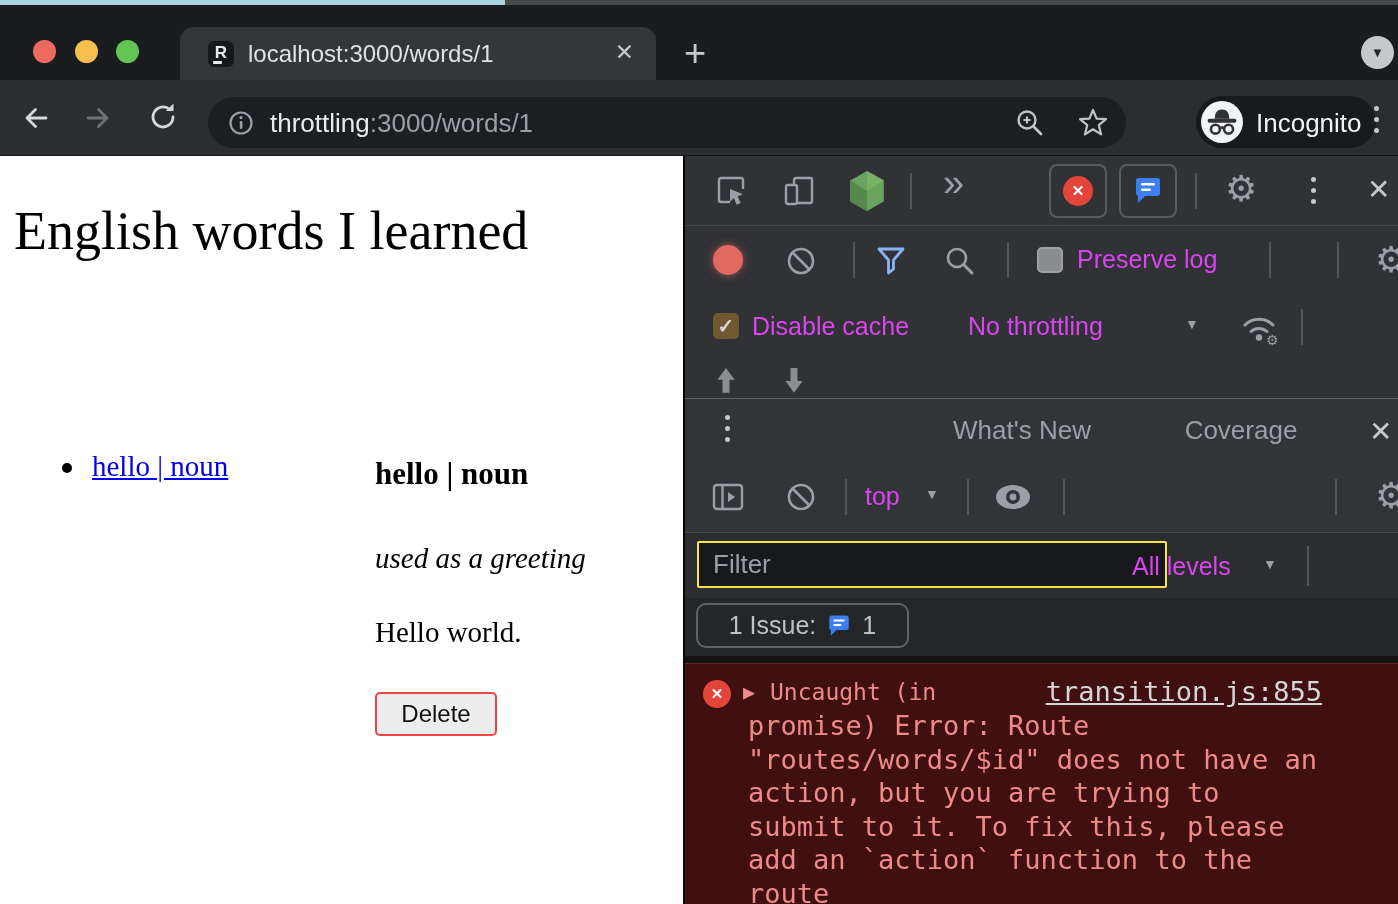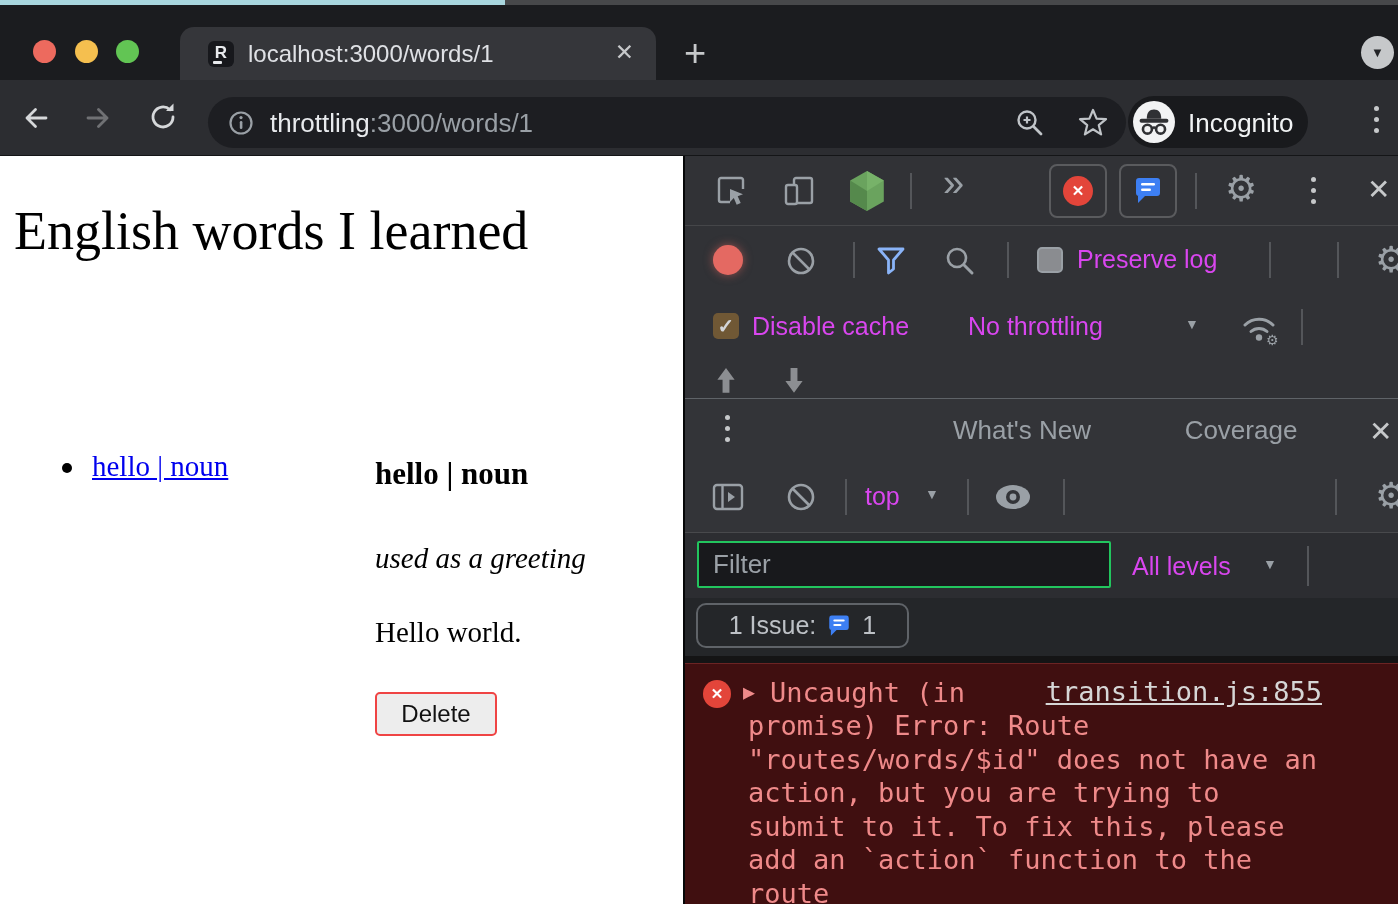--- a/index.html
+++ b/index.html
@@ -24,21 +24,21 @@
   .newtab { position:absolute; left:684px; top:26px; font-size:38px; font-weight:300; color:#c6c8ca; line-height:44px; }
   .tabsearch { position:absolute; left:1361px; top:31px; width:33px; height:33px; border-radius:50%; background:#c6c8ca;
                color:#232427; font-size:13px; text-align:center; line-height:33px; }
 
   
   .toolbar { position:absolute; left:0; top:80px; width:1398px; height:76px; background:#2c2d31; border-bottom:1px solid #141517; }
   .icon-abs { position:absolute; }
   .omnibox { position:absolute; left:208px; top:17px; width:918px; height:51px; border-radius:26px; background:#1d1e22; }
   .url { position:absolute; left:62px; top:11px; font-size:26px; white-space:nowrap; }
   .url .host { color:#e8eaed; } .url .rest { color:#9aa0a6; }
-  .incog { position:absolute; left:1128px; top:16px; width:180px; height:52px; border-radius:26px; background:#191a1d; }
+  .incog { position:absolute; left:1196px; top:16px; width:180px; height:52px; border-radius:26px; background:#191a1d; }
   .incog .circ { position:absolute; left:5px; top:5px; width:42px; height:42px; border-radius:50%; background:#f2f3f4; }
   .incog .lbl { position:absolute; left:60px; top:12px; font-size:26px; color:#f1f3f4; }
   .dots-v { display:flex; flex-direction:column; gap:6px; }
   .dots-v i { width:5px; height:5px; border-radius:50%; background:#c6c8ca; }
 
   
   .page { position:absolute; left:0; top:156px; width:682px; height:748px; background:#fff; font-family:"Liberation Serif",serif; }
   .page h1 { position:absolute; left:14px; top:40px; width:610px; font-size:54px; line-height:70px; font-weight:normal; color:#000; }
   .word-row { position:absolute; left:62px; top:294px; display:flex; gap:20px; align-items:flex-start; }
   .bullet-dot { width:10px; height:10px; border-radius:50%; background:#000; margin-top:13px; }
@@ -75,32 +75,32 @@
              font-weight:bold; text-align:center; line-height:30px; }
   .record { position:absolute; left:28px; top:19px; width:30px; height:30px; border-radius:50%;
             background:#e46962; box-shadow:0 0 10px rgba(228,105,98,.55); }
   .cb { position:absolute; width:26px; height:26px; border-radius:5px; }
   .cb.unchecked { background:#8a8c90; border:2px solid #9aa0a6; }
   .cb.checked { background:#705835; color:#d3d5d8; font-size:20px; font-weight:bold; text-align:center; line-height:26px; }
   .drawer-tab { position:absolute; top:0; height:61px; font-size:26px; line-height:61px; text-align:center; }
   .drawer-tab.active { background:#060606; color:#fff; }
   .drawer-tab.plain { color:#9aa0a6; }
   .close-x { position:absolute; font-size:28px; color:#c6c8ca; }
-  .filter-input { position:absolute; left:12px; top:8px; width:414px; height:47px; background:#18191c;
-                  border:2px solid #22c55e; border-radius:2px; color:#e8eaed; font-size:26px; padding:0 14px;
+  .filter-input { position:absolute; left:12px; top:8px; width:470px; height:47px; background:#18191c;
+                  border:2px solid #fde047; border-radius:2px; color:#e8eaed; font-size:26px; padding:0 14px;
                   font-family:"Liberation Sans",sans-serif; }
   .filter-input::placeholder { color:#9aa0a6; }
   .issue-btn { position:absolute; left:11px; top:5px; width:213px; height:45px; border:2px solid #5f6368;
                border-radius:10px; background:transparent; display:flex; align-items:center; justify-content:center;
                gap:10px; font-size:25px; color:#bdc1c6; }
   .err-badge { position:absolute; left:18px; top:16px; width:28px; height:28px; border-radius:50%;
                background:#e3453a; color:#fff; font-size:15px; font-weight:bold; text-align:center; line-height:28px;
                font-family:"Liberation Sans",sans-serif; }
   .err-expand { position:absolute; left:58px; top:16px; font-size:20px; color:#ef8a8a; }
-  .err-line1 { position:absolute; left:85px; top:12px; font-size:27px; line-height:33.5px; color:#ef8a8a; white-space:pre; }
+  .err-line1 { position:absolute; left:85px; top:12px; font-size:23px; line-height:33.5px; color:#ef8a8a; white-space:pre; }
   .err-rest { position:absolute; left:63px; top:45px; width:610px; font-size:27px; line-height:33.5px;
               color:#ef8a8a; white-space:pre-line; }
   .err-link { position:absolute; right:76px; top:12px; font-size:27px; color:#d6d6d6; text-decoration:underline; }
 </style>
 </head>
 <body>
 
 <div class="screen">
 
   <div class="top-strip">

